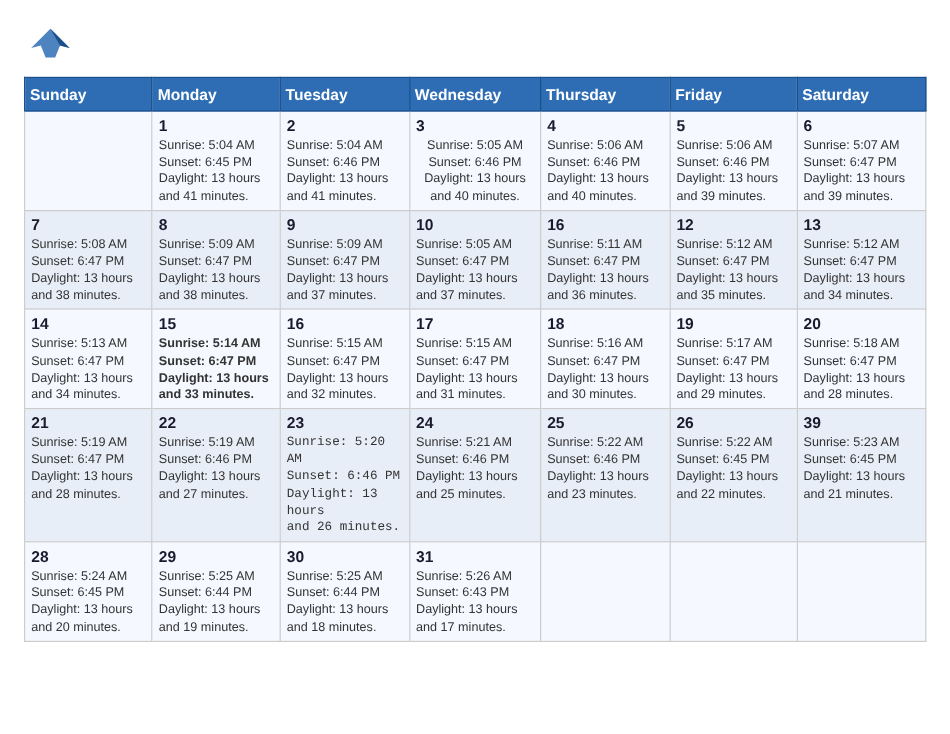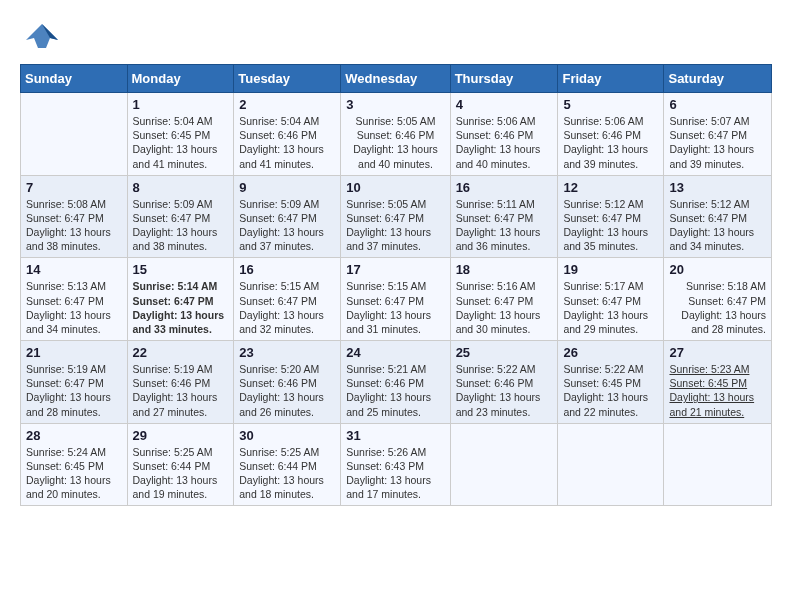--- a/index.html
+++ b/index.html
@@ -258,21 +258,21 @@
         </td>
         <td>
           <span class="day-num">19</span>
           <div class="day-info" style="white-space: pre-line;">Sunrise: 5:17 AM
 Sunset: 6:47 PM
 Daylight: 13 hours
 and 29 minutes.</div>
         </td>
         <td>
           <span class="day-num">20</span>
-          <div class="day-info" style="white-space: pre-line; text-align: right;">Sunrise: 5:18 AM
+          <div class="day-info" style="white-space: pre-line;">Sunrise: 5:18 AM
 Sunset: 6:47 PM
 Daylight: 13 hours
 and 28 minutes.</div>
         </td>
       </tr>
       <tr>
         <td>
           <span class="day-num">21</span>
           <div class="day-info" style="white-space: pre-line;">Sunrise: 5:19 AM
 Sunset: 6:47 PM
@@ -281,21 +281,21 @@
         </td>
         <td>
           <span class="day-num">22</span>
           <div class="day-info" style="white-space: pre-line;">Sunrise: 5:19 AM
 Sunset: 6:46 PM
 Daylight: 13 hours
 and 27 minutes.</div>
         </td>
         <td>
           <span class="day-num">23</span>
-          <div class="day-info" style="white-space: pre-line;">Sunrise: 5:20 AM
+          <div class="day-info" style="white-space: pre-line; font-family: Liberation Mono, monospace;">Sunrise: 5:20 AM
 Sunset: 6:46 PM
 Daylight: 13 hours
 and 26 minutes.</div>
         </td>
         <td>
           <span class="day-num">24</span>
           <div class="day-info" style="white-space: pre-line;">Sunrise: 5:21 AM
 Sunset: 6:46 PM
 Daylight: 13 hours
 and 25 minutes.</div>
@@ -308,22 +308,22 @@
 and 23 minutes.</div>
         </td>
         <td>
           <span class="day-num">26</span>
           <div class="day-info" style="white-space: pre-line;">Sunrise: 5:22 AM
 Sunset: 6:45 PM
 Daylight: 13 hours
 and 22 minutes.</div>
         </td>
         <td>
-          <span class="day-num">27</span>
-          <div class="day-info" style="white-space: pre-line; text-decoration: underline;">Sunrise: 5:23 AM
+          <span class="day-num">39</span>
+          <div class="day-info" style="white-space: pre-line;">Sunrise: 5:23 AM
 Sunset: 6:45 PM
 Daylight: 13 hours
 and 21 minutes.</div>
         </td>
       </tr>
       <tr>
         <td>
           <span class="day-num">28</span>
           <div class="day-info" style="white-space: pre-line;">Sunrise: 5:24 AM
 Sunset: 6:45 PM

